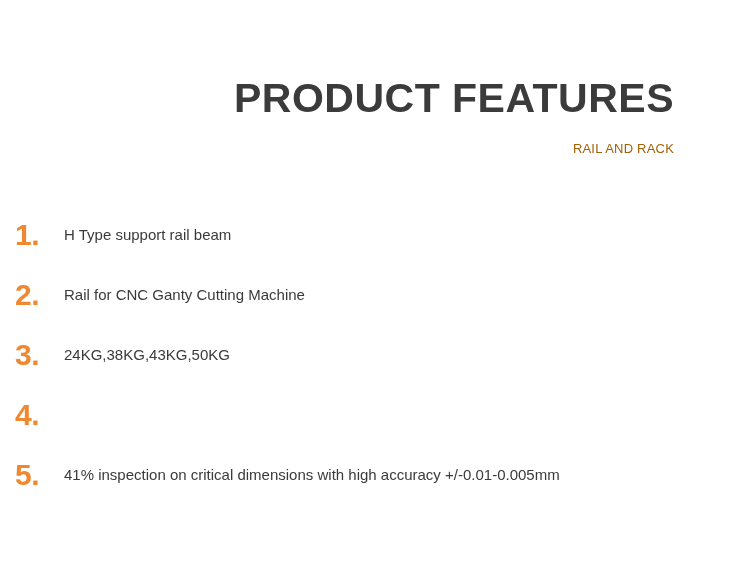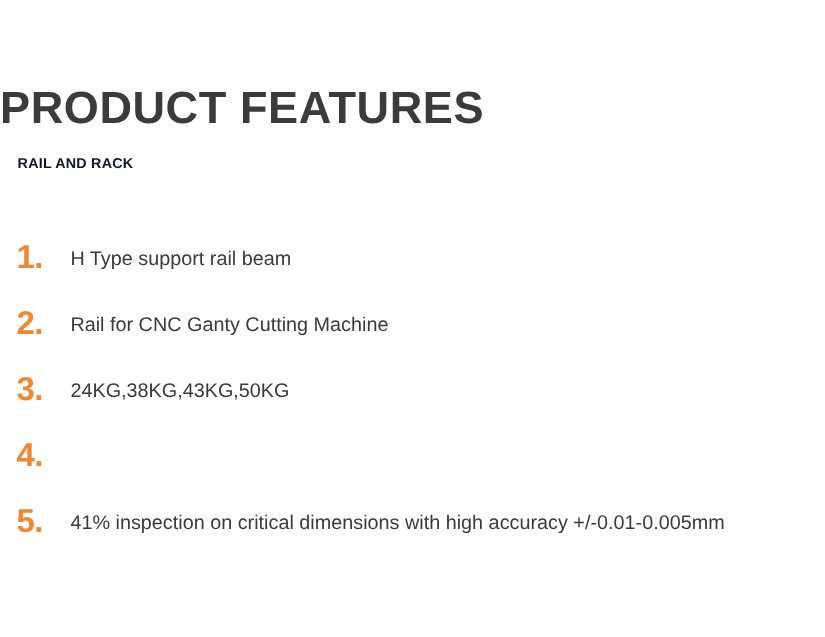--- a/index.html
+++ b/index.html
@@ -22,42 +22,42 @@
     background: #ffffff;
     box-sizing: border-box;
   }
 
   
   .header {
     position: absolute;
     top: 78px;
     left: 0;
     width: 674px;
-    text-align: left;
+    text-align: right;
   }
 
   .page-title {
     font-family: "Liberation Sans", "DejaVu Sans", sans-serif;
     font-size: 41px;
     font-weight: bold;
     letter-spacing: 0.5px;
     color: #3b3b3b;
     line-height: 1;
     margin: 0;
     white-space: nowrap;
   }
 
   .page-subtitle {
-    margin: 16px;
+    margin: 0;
     margin-top: 23px;
     font-family: "Liberation Sans", "DejaVu Sans", sans-serif;
     font-size: 13px;
-    font-weight: bold;
+    font-weight: normal;
     letter-spacing: 0.2px;
-    color: #0f172a;
+    color: #a16207;
     line-height: 1;
     white-space: nowrap;
   }
 
   
   .feature-list {
     position: absolute;
     top: 205px;
     left: 0;
     width: 750px;
@@ -83,21 +83,21 @@
     font-weight: bold;
     color: #f08830;
     line-height: 1;
     letter-spacing: -0.5px;
     white-space: nowrap;
   }
 
   .feature-text {
     flex: 1 1 auto;
     font-family: "Liberation Sans", "DejaVu Sans", sans-serif;
-    font-size: 18px;
+    font-size: 15px;
     font-weight: normal;
     color: #3a3a3a;
     line-height: 1.25;
     white-space: pre;
   }
 </style>
 </head>
 <body>
 
 <div class="slide">

